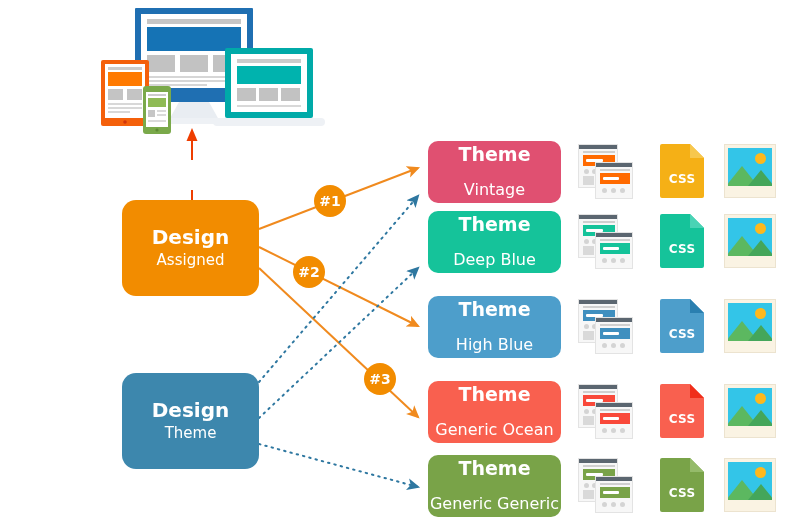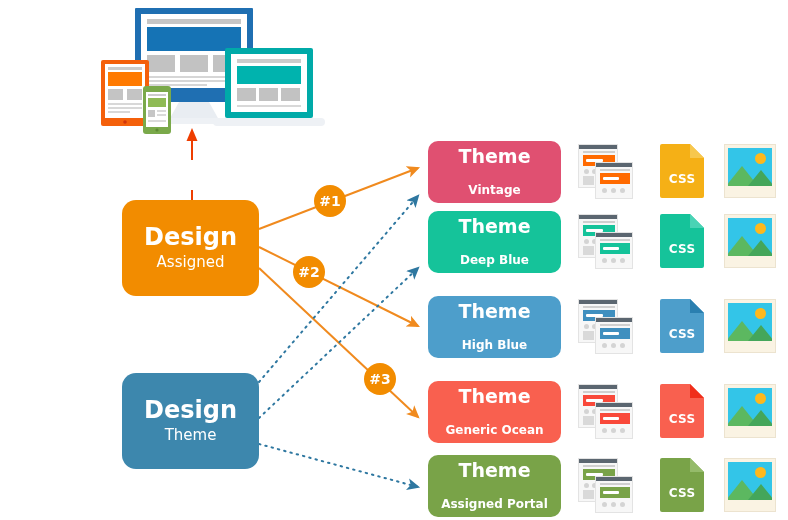--- a/index.html
+++ b/index.html
@@ -41,35 +41,35 @@
   }
 
   
   .design-box{
     position:absolute;
     border-radius:14px;
     display:flex;flex-direction:column;
     align-items:center;justify-content:center;
     color:#fff;
   }
-  .design-box .dt{font-size:24px;font-weight:bold;line-height:1.05;}
+  .design-box .dt{font-size:20px;font-weight:bold;line-height:1.05;}
   .design-box .ds{font-size:15px;margin-top:3px;}
 
   #design-mountains{left:122px;top:200px;width:137px;height:96px;background:#f28c00;}
   #design-ocean{left:122px;top:373px;width:137px;height:96px;background:#3d87ad;}
 
   
   .theme-row{position:absolute;left:428px;width:348px;height:62px;}
   .theme-box{
     position:absolute;left:0;top:0;width:133px;height:62px;
     border-radius:10px;color:#fff;
     display:flex;flex-direction:column;align-items:center;justify-content:center;
   }
   .theme-box .tt{font-size:19px;font-weight:bold;line-height:1.05;}
-  .theme-box .ts{font-size:12px;margin-top:16px;font-weight:bold;}
+  .theme-box .ts{font-size:16px;margin-top:16px;}
 
   
   .asset{position:absolute;top:3px;}
   .asset.tpl{left:150px;width:56px;height:56px;}
   .asset.css{left:232px;width:44px;height:54px;}
   .asset.img{left:296px;width:52px;height:54px;}
 
   
   .wf{position:absolute;background:#f7f7f7;border:1px solid #e3e3e3;box-sizing:border-box;}
   .wf .bar{position:absolute;left:0;top:0;right:0;height:4px;background:#5b6670;}
@@ -407,21 +407,21 @@
           <div class="m1"></div>
           <div class="m2"></div>
         </div>
       </div>
     </div>
   </div>
 
   <div class="theme-row" style="top:455px;">
     <div class="theme-box" style="background:#79a348;">
       <span class="tt">Theme</span>
-      <span class="ts">Assigned Portal</span>
+      <span class="ts">Generic Generic</span>
     </div>
     <div class="asset tpl">
       <div class="wf" style="left:0;top:0;width:40px;height:44px;">
         <div class="bar"></div>
         <div class="ln" style="left:4px;top:6px;width:32px;height:2px;"></div>
         <div class="hero" style="left:4px;top:10px;width:32px;height:11px;background:#79a348;"></div>
         <div class="heroln" style="left:7px;top:14px;width:17px;background:#fff;"></div>
         <div class="dot" style="left:5px;top:24px;"></div>
         <div class="dot" style="left:13px;top:24px;"></div>
         <div class="dot" style="left:21px;top:24px;"></div>

